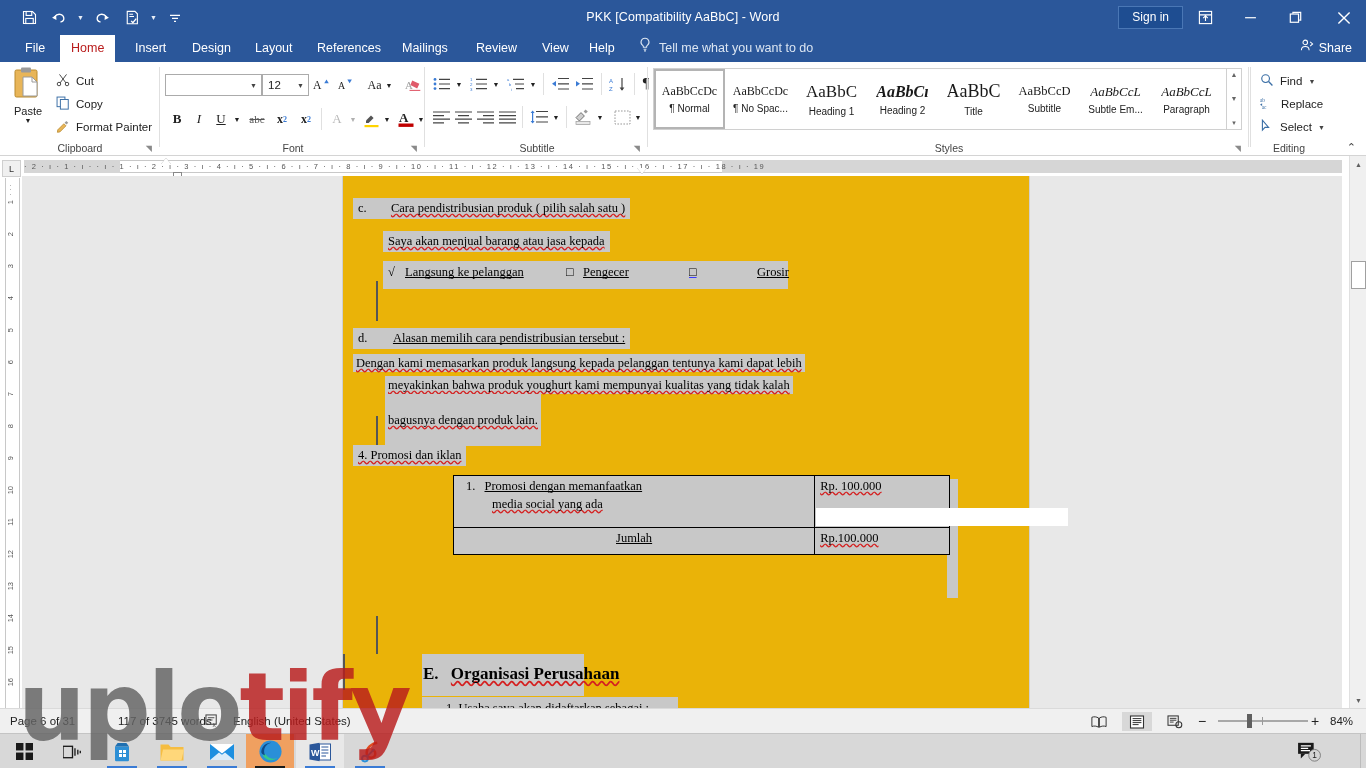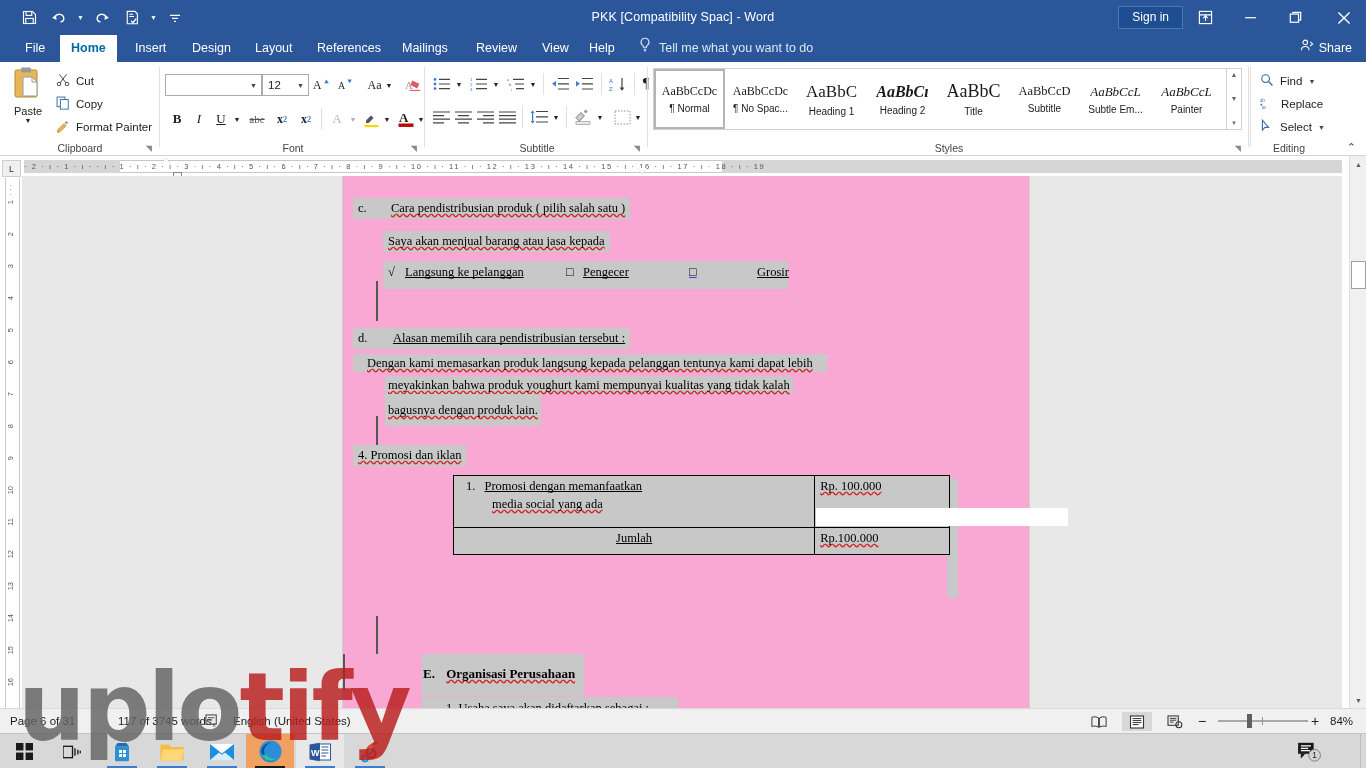--- a/index.html
+++ b/index.html
@@ -43,21 +43,21 @@
 
   
   #tabbar{
     position:absolute; left:0; top:35px; width:1366px; height:27px;
     background:#2b579a; color:#fff; font-size:12.5px;
   }
   .tab{
     position:absolute; top:0; height:27px; line-height:27px; padding:0 11px;
     color:#ffffff; cursor:default; white-space:nowrap;
   }
-  .tab.active{ background:#ffffff; color:#0369a1;font-weight:bold; }
+  .tab.active{ background:#ffffff; color:#b91c1c; }
   #tellme{
     position:absolute; left:638px; top:0; height:27px; line-height:27px;
     color:#dce6f2; font-size:12.5px; display:flex; align-items:center; gap:7px;
   }
   #share{
     position:absolute; right:14px; top:0; height:27px; line-height:27px;
     color:#fff; font-size:12.5px; display:flex; align-items:center; gap:5px;
   }
 
   
@@ -150,21 +150,21 @@
   .vtick{ position:absolute; left:0; width:15px; text-align:center;
           font-size:7.5px; color:#555;
           writing-mode:vertical-rl; transform:rotate(180deg); }
 
   #docarea{
     position:absolute; left:22px; top:176px; width:1320px; height:532px;
     background:#e8e8e8; overflow:hidden;
   }
   #page{
     position:absolute; left:321px; top:0px; width:686px; height:532px;
-    background:#f9a8d4; box-shadow:0 0 0 1px #d0d0d0;
+    background:#eab308; box-shadow:0 0 0 1px #d0d0d0;
   }
   .hl{ background:#c8c8c8; }
 
   
   .dtxt{
     position:absolute; font-family:"Liberation Serif", serif; font-size:12.5px;
     color:#000; white-space:nowrap; line-height:16px;
   }
   .sq{ text-decoration:underline; text-decoration-color:#d42020;
        text-decoration-style:wavy; text-decoration-skip-ink:none; }
@@ -273,21 +273,21 @@
         </svg>
     </div>
     <div class="qat-caret">▼</div>
     <div class="qat-btn">
       <svg width="14" height="14" viewBox="0 0 14 14">
           <path fill="none" stroke="#fff" stroke-width="1.3" d="M2 4.4h10M4 7.4h6M6 10.4h2"></path>
         </svg>
     </div>
   </div>
 
-  <div id="win-title">PKK  [Compatibility Spac]  -  Word</div>
+  <div id="win-title">PKK  [Compatibility AaBbC]  -  Word</div>
 
   <div id="signin">Sign in</div>
 
   <div class="win-ctl" id="ribbon-display">
     <svg width="15" height="15" viewBox="0 0 16 16">
         <rect x="1.5" y="1.5" width="13" height="13" fill="none" stroke="#fff" stroke-width="1.2"></rect>
         <path fill="none" stroke="#fff" stroke-width="1.2" d="M1.5 5.2h13M8 11.6V6.4M5.6 8.6L8 6.2l2.4 2.4"></path>
       </svg>
   </div>
   <div class="win-ctl" id="btn-min">
@@ -594,21 +594,21 @@
       <div class="style-item">
         <span class="style-prev" style="font-size:12.5px;">AaBbCcD</span>
         <span class="style-name">Subtitle</span>
       </div>
       <div class="style-item">
         <span class="style-prev" style="font-size:13px; font-style:italic;">AaBbCcL</span>
         <span class="style-name">Subtle Em...</span>
       </div>
       <div class="style-item">
         <span class="style-prev" style="font-size:13px; font-style:italic;">AaBbCcL</span>
-        <span class="style-name">Painter</span>
+        <span class="style-name">Paragraph</span>
       </div>
     </div>
     <div id="styles-scroll">
       <span>▲</span>
       <span>▼</span>
       <span>▾</span>
     </div>
     <div class="group-label">Styles</div>
     <div class="dlg" style="right:8px">◥</div>
     <div class="group-sep" style="right:0"></div>
@@ -707,23 +707,23 @@
     <div class="dtxt sq uline" style="left:240px; top:88px;">Pengecer</div>
     <div class="dtxt uline" style="left:346px; top:88px; text-decoration-color:#3a3aff;">□</div>
     <div class="dtxt sq uline" style="left:366px; top:88px;margin-left:48px;">Grosir</div>
 
     <div class="dtxt hl" style="left:10px; top:152px; padding:2px 5px 3px 5px;">
       <span>d.</span>
       <span style="display:inline-block; width:20px;"></span>
       <span class="sq uline">Alasan memilih cara pendistribusian tersebut :</span>
     </div>
 
-    <div class="dtxt hl sq" style="left:10px; top:178px; padding:1px 14px;">Dengan kami memasarkan produk langsung kepada pelanggan tentunya kami dapat lebih</div>
+    <div class="dtxt hl sq" style="left:10px; top:178px; padding:1px 3px;">Dengan kami memasarkan produk langsung kepada pelanggan tentunya kami dapat lebih</div>
     <div class="dtxt hl sq" style="left:42px; top:200px; padding:1px 3px;">meyakinkan bahwa produk youghurt kami mempunyai kualitas yang tidak kalah</div>
-    <div class="dtxt hl sq" style="left:42px; top:218px; padding:8px 3px;">bagusnya dengan produk lain.</div>
+    <div class="dtxt hl sq" style="left:42px; top:218px; padding:18px 3px;">bagusnya dengan produk lain.</div>
 
     <div class="dtxt hl sq" style="left:10px; top:269px; padding:2px 5px 3px 5px;">4. Promosi dan iklan</div>
 
     <div class="shadow-r" style="left:604px; top:303px; width:11px; height:119px;"></div>
 
     <table id="ptable">
       <tbody>
       <tr>
         <td style="height:52px; padding-left:12px;">
           <span style="display:inline-block;">
@@ -742,21 +742,21 @@
           <span class="sq uline">Jumlah</span>
         </td>
         <td style="height:27px;">
           <span class="sq">Rp.100.000</span>
         </td>
       </tr>
     </tbody>
       </table>
 
     <div class="hl" style="position:absolute; left:79px; top:478px; width:162px; height:42px;"></div>
-    <div class="dtxt" style="left:80px; top:490px; font-weight:bold; font-size:13px;">
+    <div class="dtxt" style="left:80px; top:490px; font-weight:bold; font-size:17px;">
       <span>E.</span>
       <span class="sq" style="margin-left:8px;">Organisasi Perusahaan</span>
     </div>
     <div class="hl" style="position:absolute; left:79px; top:521px; width:256px; height:14px;"></div>
     <div class="dtxt" style="left:103px; top:524px; overflow:hidden; height:9px;">1.  Usaha  saya akan didaftarkan sebagai :</div>
   </div>
 </div>
 
 <div id="vscroll">
   <div class="sb-arrow" id="sb-up">▲</div>

